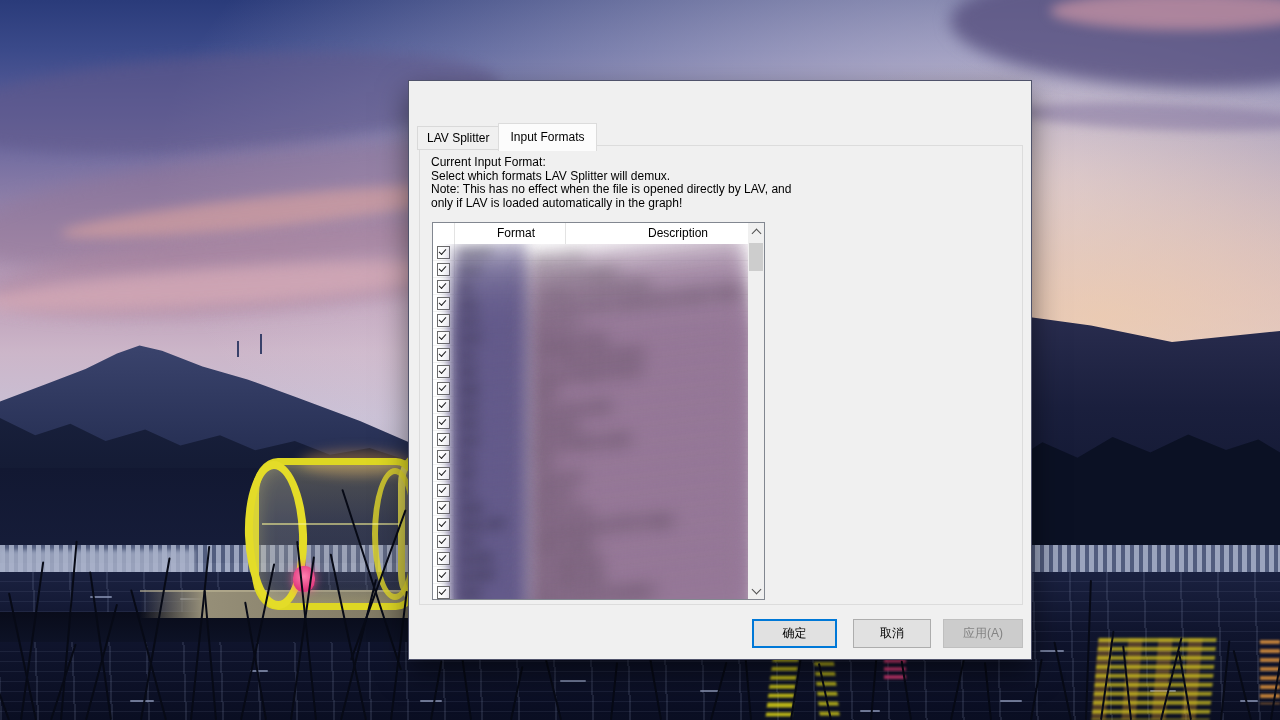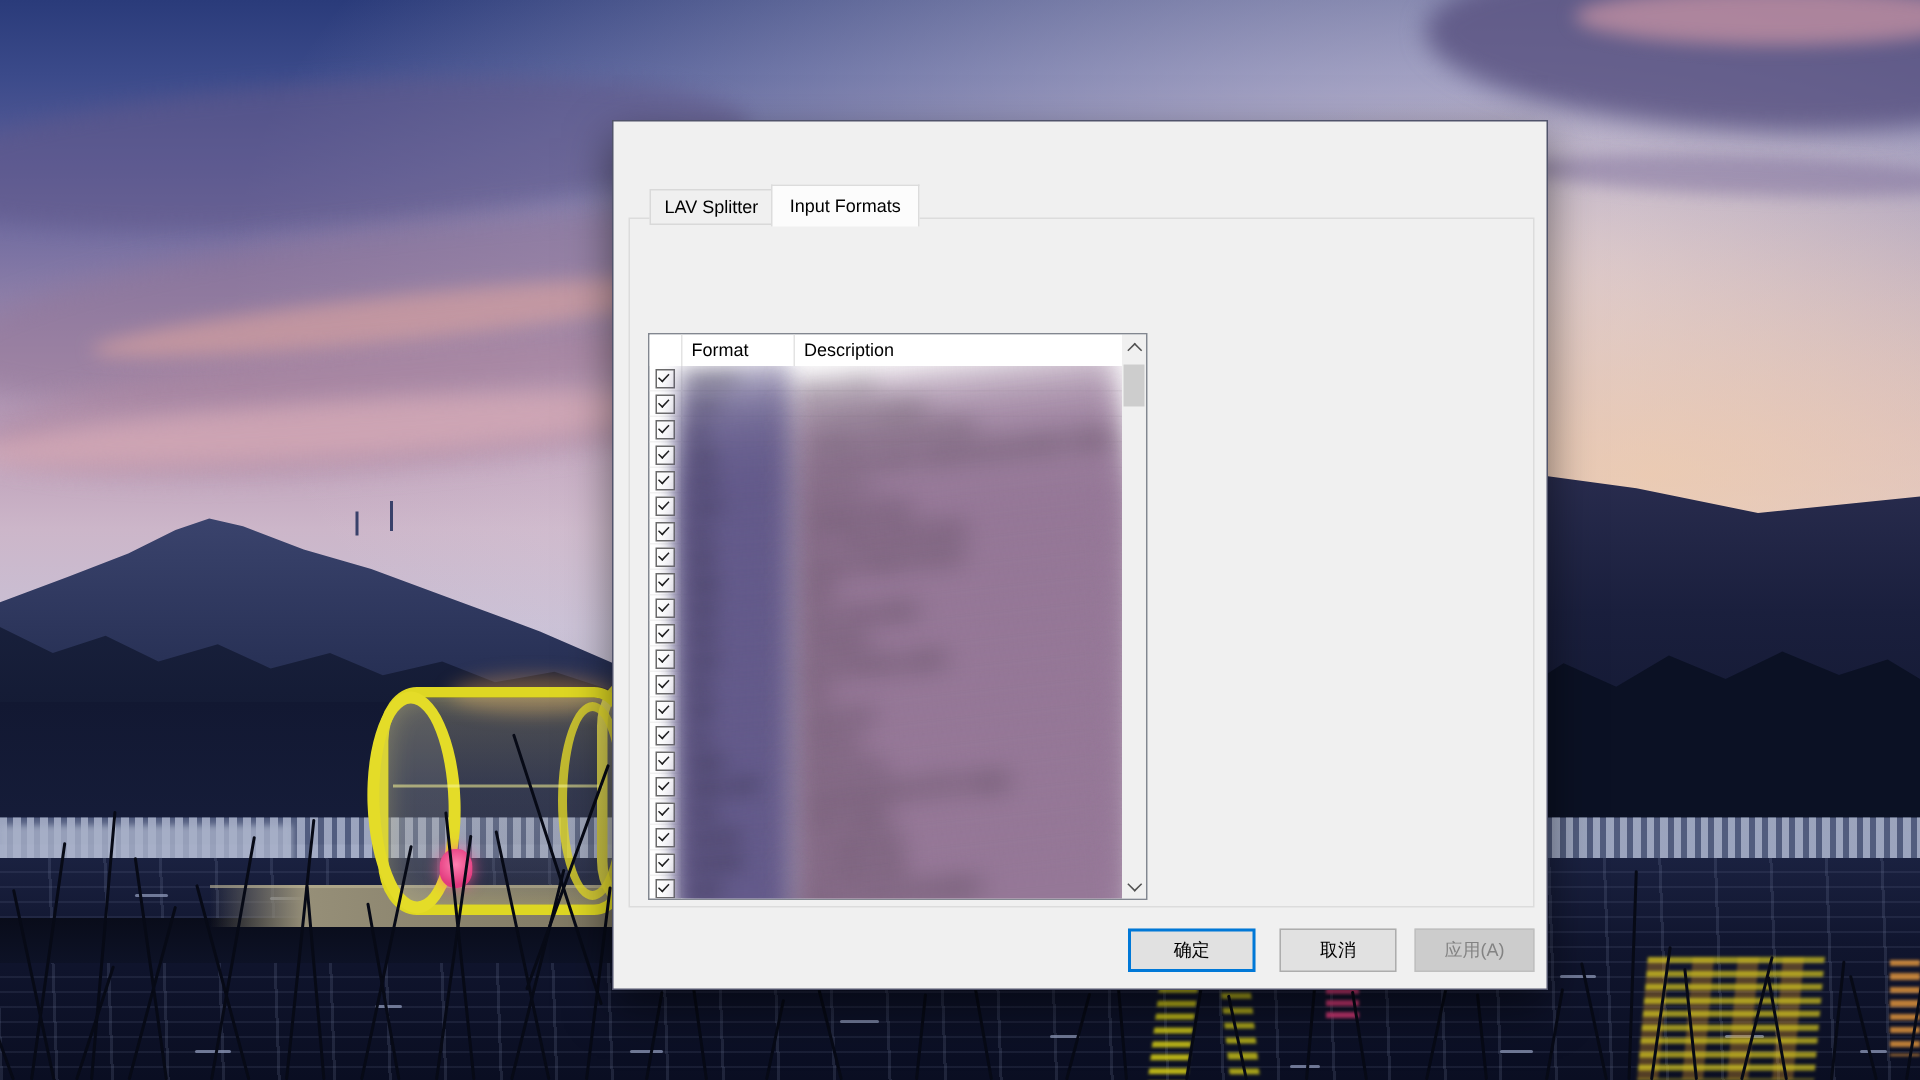--- a/index.html
+++ b/index.html
@@ -77,31 +77,31 @@
   .tube2{left:398px;top:452px;width:90px;height:140px;border-radius:22px/32px;border:7px solid #d6cd30;background:rgba(190,180,140,.25);}
   .reed{width:2px;background:#070a16;transform-origin:bottom center;border-radius:1px;}
 
   
   #dialog{left:408px;top:80px;width:622px;height:578px;background:#f0f0f0;
     border:1px solid #50536b;box-shadow:0 12px 28px rgba(0,0,0,.5);font-size:12px;color:#000;}
   .titlebar{left:0;top:0;width:100%;height:31px;background:#fff;}
   .title-text{left:14px;top:9px;}
   .close-btn{right:0;top:0;width:42px;height:31px;text-align:center;line-height:30px;
     font-size:17px;color:#1a1a1a;cursor:default;}
-  .tabs{left:24px;top:42px;display:flex;align-items:flex-end;text-align:center;}
+  .tabs{left:8px;top:42px;display:flex;align-items:flex-end;text-align:center;}
   .tab{padding:4px 9px;background:#f0f0f0;border:1px solid #d9d9d9;margin-right:-1px;position:relative;z-index:1;}
   .tab.active{background:#fcfcfc;border:1px solid #dcdcdc;border-bottom:none;padding:6px 11px 7px;z-index:3;margin-bottom:-1px;}
   .tabpage{left:10px;top:64px;width:602px;height:458px;background:#f0f0f0;border:1px solid #dcdcdc;}
   .instr{left:11px;top:10px;line-height:13.5px;}
   .listbox{left:12px;top:76px;width:331px;height:376px;background:#fff;border:1px solid #828790;overflow:hidden;}
-  .lheader{position:absolute;left:0;top:0;right:16px;height:21px;display:flex;background:#fff;}
+  .lheader{position:absolute;left:0;top:0;right:16px;height:21px;display:flex;background:#fff;gap:36px;}
   .lheader .hc{line-height:21px;border-right:1px solid #e3e3e3;box-sizing:border-box;}
   .hc0{width:22px;}
   .hc1{width:75px;padding-left:6px;}
-  .hc2{flex:1;padding-left:6px;border-right:none !important;}
+  .hc2{flex:1;padding-left:6px;border-right:none !important;text-align:center;}
   .lrows{position:absolute;left:0;top:21px;right:16px;bottom:0;overflow:hidden;}
   .lrow{height:17px;display:flex;box-sizing:border-box;border-bottom:1px solid #f1f1f1;}
   .lrow .c0{width:22px;border-right:1px solid #ededed;box-sizing:border-box;}
   .lrow .c1{width:75px;padding-left:6px;line-height:16px;border-right:1px solid #f5f5f5;box-sizing:border-box;
     white-space:nowrap;overflow:hidden;}
   .lrow .c2{flex:1;padding-left:6px;line-height:16px;white-space:nowrap;overflow:hidden;}
   .cb{width:11px;height:11px;border:1px solid #6a6a6a;background:#fff;display:block;margin:2px auto 0;position:relative;}
   .cb.on::after{content:'';position:absolute;left:1px;top:2px;width:6px;height:3px;
     border-left:1.6px solid #1c1c1c;border-bottom:1.6px solid #1c1c1c;transform:rotate(-47deg);}
   .scrollbar{position:absolute;right:0;top:0;width:16px;bottom:0;background:#f0f0f0;}
@@ -223,20 +223,26 @@
 </div>
 
 <div id="dialog" class="abs">
 
   <div class="abs tabs">
     <div class="tab">LAV Splitter</div>
     <div class="tab active">Input Formats</div>
   </div>
 
   <div class="abs tabpage">
+    <div class="abs instr">
+      <div>Current Input Format:</div>
+      <div>Select which formats LAV Splitter will demux.</div>
+      <div>Note: This has no effect when the file is opened directly by LAV, and</div>
+      <div>only if LAV is loaded automatically in the graph!</div>
+    </div>
 
     <div class="abs listbox">
       <div class="lheader">
         <span class="hc hc0"></span>
         <span class="hc hc1">Format</span>
         <span class="hc hc2">Description</span>
       </div>
       <div class="lrows">
           <div class="lrow">
             <span class="c0">

